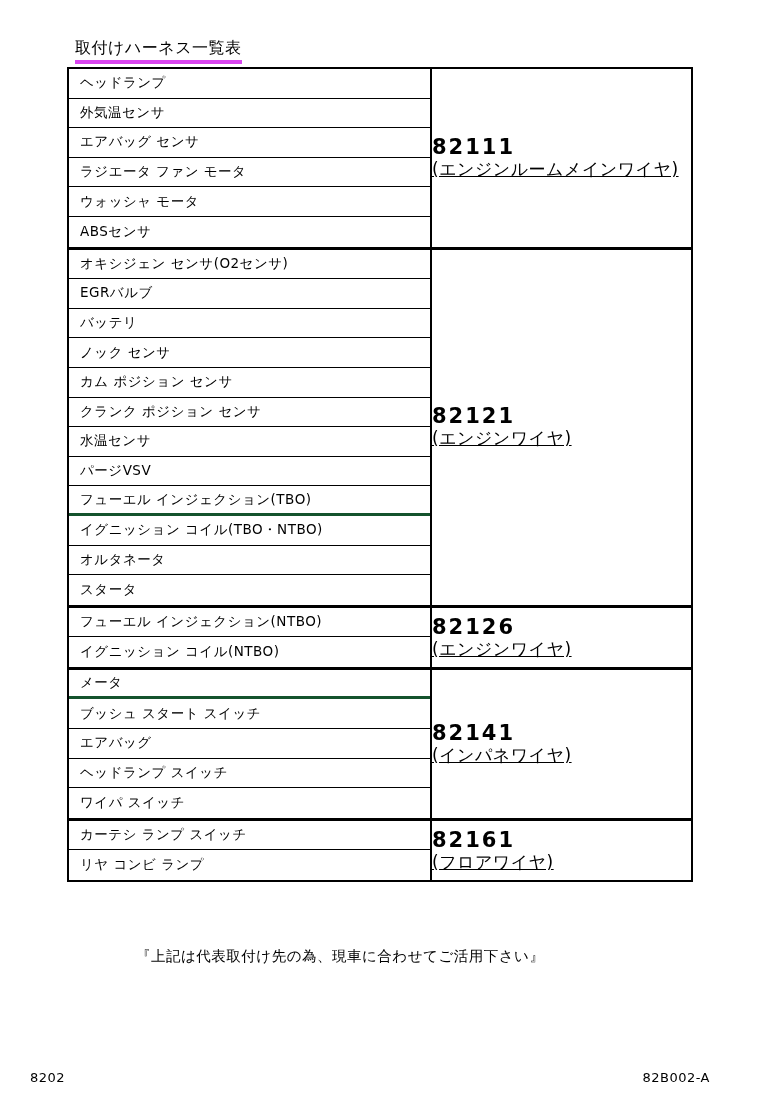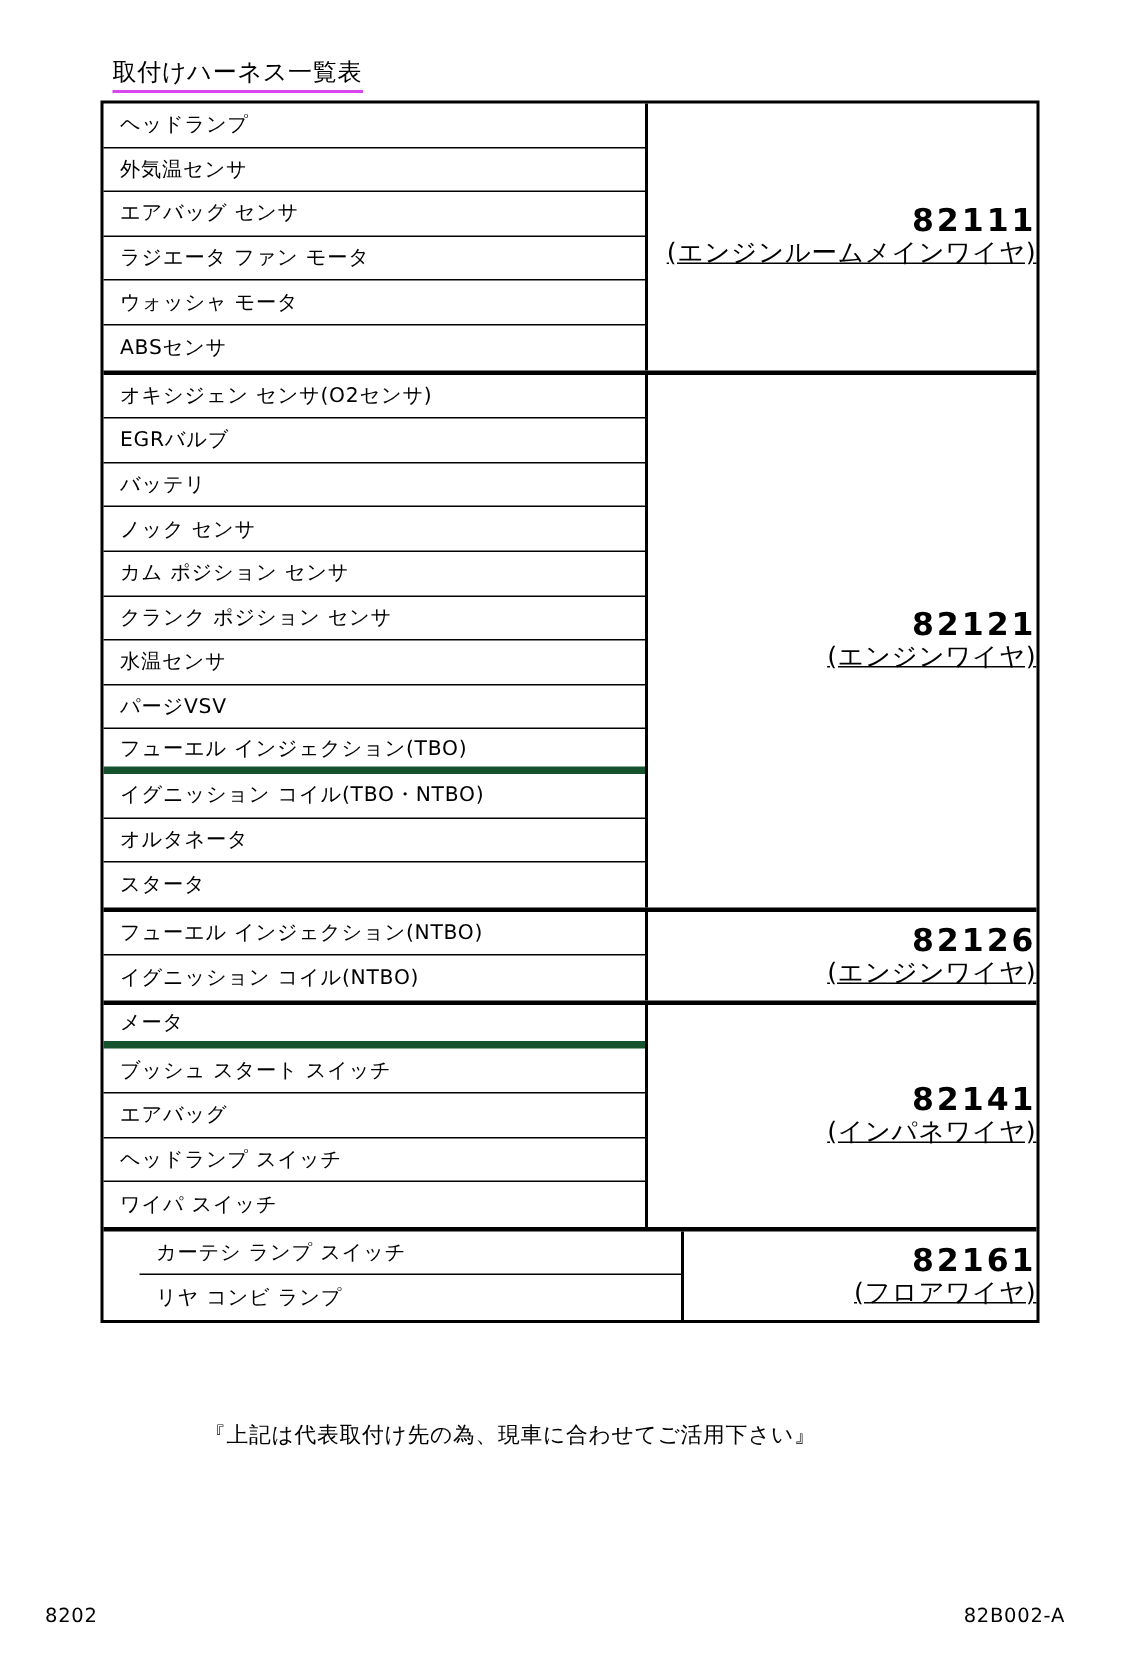--- a/index.html
+++ b/index.html
@@ -5,44 +5,44 @@
   html, body { margin: 0; padding: 0; }
   body {
     width: 760px; height: 1112px;
     background: #ffffff; color: #000000;
     position: relative;
     font-family: "DejaVu Sans", sans-serif;
   }
   .page-title {
     position: absolute; left: 75px; top: 38px;
     font-size: 16px; letter-spacing: 0.5px;
-    border-bottom: 2px solid #d946ef; padding-bottom: 1px;
+    border-bottom: 4px solid #d946ef; padding-bottom: 1px;
   }
   .harness-table {
     position: absolute; left: 67px; top: 67px; width: 626px;
     border: 2px solid #000; box-sizing: border-box;
     background: #fff;
   }
   .hgroup { display: flex; border-bottom: 3px solid #000; }
-  .hgroup:last-child { border-bottom: none; margin-left: 24px; }
+  .hgroup:last-child { border-bottom: none; }
   .hgroup-items { width: 361px; display: flex; flex-direction: column; }
   .hrow {
     height: 29.6px; box-sizing: border-box;
     border-bottom: 1px solid #000;
     display: flex; align-items: center;
     padding-left: 11px;
     font-size: 13.5px; letter-spacing: 0.5px;
     white-space: pre;
   }
   .hrow:last-child { border-bottom: none; }
-  .hrow.thick { border-bottom: 5px solid #14532d; }
+  .hrow.thick { border-bottom: 3px solid #14532d; }
   .hgroup-cell {
     flex: 1; border-left: 2px solid #000;
     display: flex; flex-direction: column;
-    align-items: flex-end; justify-content: center;
+    align-items: flex-start; justify-content: center;
     text-align: center;
   }
   .part-number {
     font-weight: bold; font-size: 21px; letter-spacing: 2px;
     line-height: 1.1;
   }
   .part-name { font-size: 17px; letter-spacing: 0.5px; line-height: 1.2; text-decoration: underline; }
   .footer-note {
     position: absolute; left: 110px; top: 947px;
     font-size: 14.5px; letter-spacing: 0.5px; margin-left: 26px;

